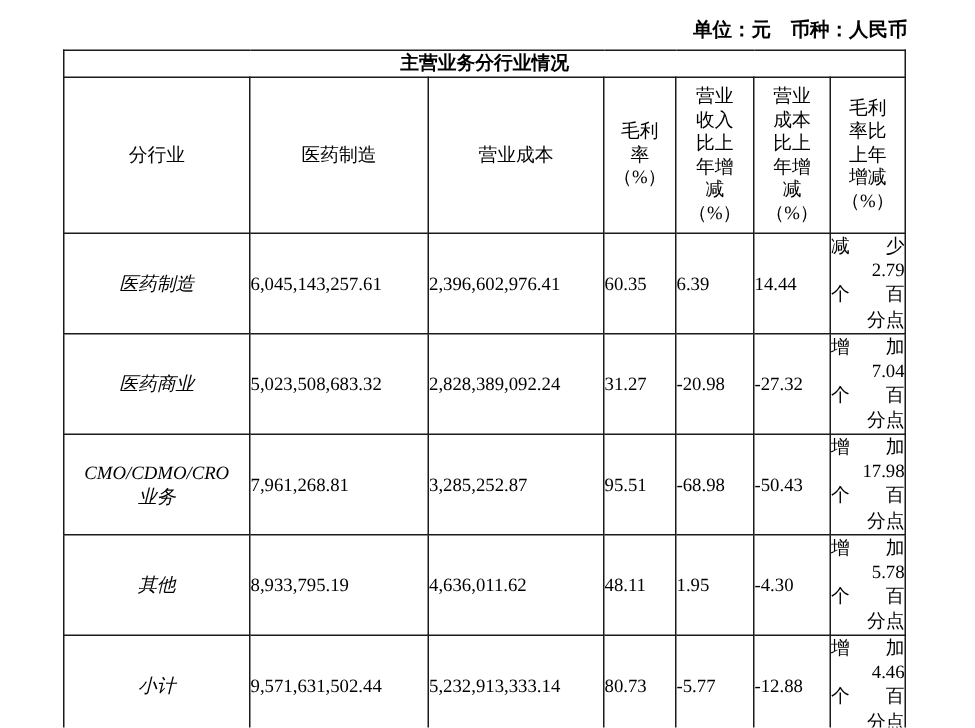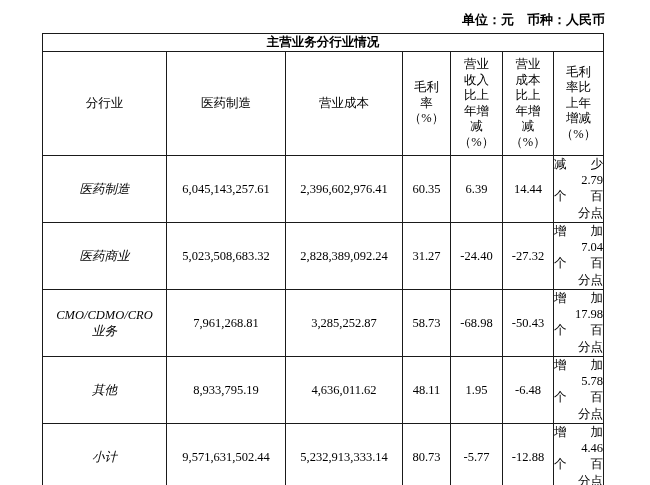--- a/index.html
+++ b/index.html
@@ -52,21 +52,21 @@
   }
   td.cell-industry {
     text-align: center;
     vertical-align: middle;
     padding: 0 4px 0 8px;
     white-space: pre-line;
     line-height: 16px;
     font-style: italic;
   }
   td.cell-num {
-    text-align: center;
+    text-align: left;
     vertical-align: middle;
     padding-right: 8px;
   }
   td.cell-change {
     vertical-align: top;
     padding: 1px 4px 0 5px;
   }
   tr.data-row td { height: 66px; }
   .jline {
     display: flex;
@@ -142,21 +142,21 @@
             <div class="jline single">
               <span>分点</span>
             </div>
           </td>
         </tr>
         <tr class="data-row">
           <td class="cell-industry">医药商业</td>
           <td class="cell-num">5,023,508,683.32</td>
           <td class="cell-num">2,828,389,092.24</td>
           <td class="cell-num">31.27</td>
-          <td class="cell-num">-24.40</td>
+          <td class="cell-num">-20.98</td>
           <td class="cell-num">-27.32</td>
           <td class="cell-change">
             <div class="jline">
               <span>增</span>
               <span>加</span>
             </div>
             <div class="jline single">
               <span>7.04</span>
             </div>
             <div class="jline">
@@ -166,21 +166,21 @@
             <div class="jline single">
               <span>分点</span>
             </div>
           </td>
         </tr>
         <tr class="data-row">
           <td class="cell-industry">CMO/CDMO/CRO
 业务</td>
           <td class="cell-num">7,961,268.81</td>
           <td class="cell-num">3,285,252.87</td>
-          <td class="cell-num">58.73</td>
+          <td class="cell-num">95.51</td>
           <td class="cell-num">-68.98</td>
           <td class="cell-num">-50.43</td>
           <td class="cell-change">
             <div class="jline">
               <span>增</span>
               <span>加</span>
             </div>
             <div class="jline single">
               <span>17.98</span>
             </div>
@@ -192,21 +192,21 @@
               <span>分点</span>
             </div>
           </td>
         </tr>
         <tr class="data-row">
           <td class="cell-industry">其他</td>
           <td class="cell-num">8,933,795.19</td>
           <td class="cell-num">4,636,011.62</td>
           <td class="cell-num">48.11</td>
           <td class="cell-num">1.95</td>
-          <td class="cell-num">-6.48</td>
+          <td class="cell-num">-4.30</td>
           <td class="cell-change">
             <div class="jline">
               <span>增</span>
               <span>加</span>
             </div>
             <div class="jline single">
               <span>5.78</span>
             </div>
             <div class="jline">
               <span>个</span>

